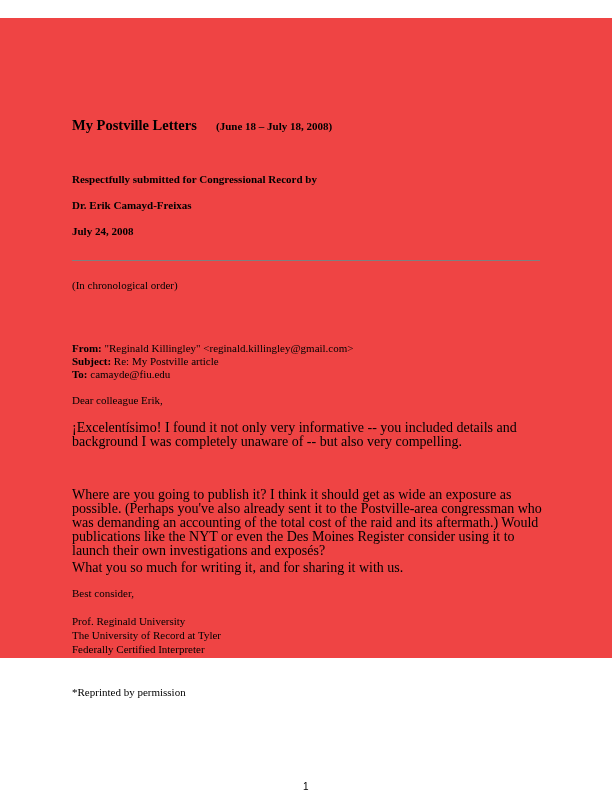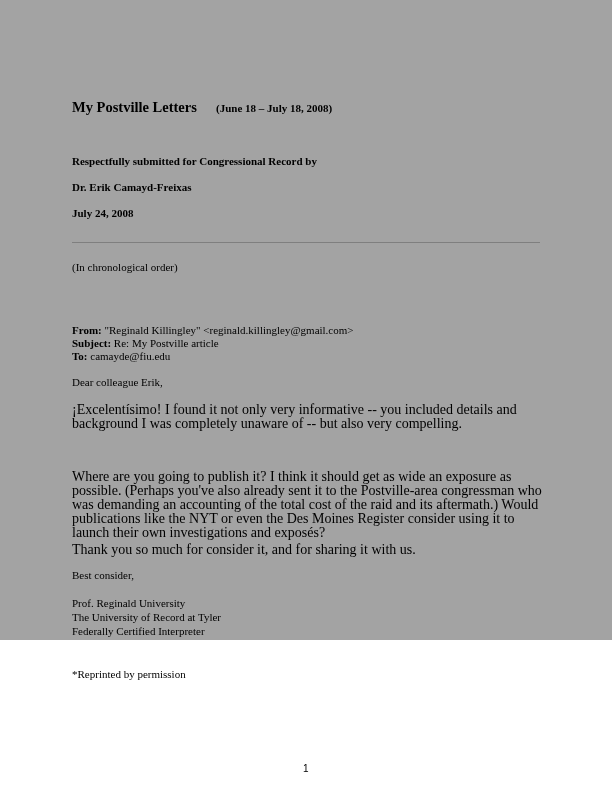--- a/index.html
+++ b/index.html
@@ -11,23 +11,23 @@
       width: 612px;
       height: 792px;
       position: relative;
       overflow: hidden;
       font-family: "Liberation Serif", serif;
       color: #000000;
       font-size: 11px;
     }
     .page {
       position: absolute;
-      left: 0; top: 0;
+      left: 0; top: 18px;
       width: 612px; height: 640px;
-      background: #a3a3a3;
+      background: #ef4444;
     }
     .abs { position: absolute; white-space: nowrap; }
     .title {
       left: 72px; top: 99px;
       font-size: 14.5px;
       font-weight: bold;
     }
     .title-dates {
       left: 216px; top: 102px;
       font-size: 11px;
@@ -82,21 +82,21 @@
     <span class="label">Subject:</span><span> Re: My Postville article</span>
   </div>
   <div class="abs line" style="left:72px; top:350px;">
     <span class="label">To:</span><span> camayde@fiu.edu</span>
   </div>
 
   <div class="abs line" style="left:72px; top:376px;">Dear colleague Erik,</div>
 
   <div class="para" style="top:403px;">¡Excelentísimo! I found it not only very informative -- you included details and background I was completely unaware of -- but also very compelling.</div>
   <div class="para" style="top:470px;">Where are you going to publish it? I think it should get as wide an exposure as possible. (Perhaps you've also already sent it to the Postville-area congressman who was demanding an accounting of the total cost of the raid and its aftermath.) Would publications like the NYT or even the Des Moines Register consider using it to launch their own investigations and exposés?</div>
-  <div class="para" style="top:543px;">Thank you so much for consider it, and for sharing it with us.</div>
+  <div class="para" style="top:543px;">What you so much for writing it, and for sharing it with us.</div>
 
   <div class="abs line" style="left:72px; top:569px;">Best consider,</div>
 
   <div class="abs line" style="left:72px; top:597px;">Prof. Reginald University</div>
   <div class="abs line" style="left:72px; top:611px;">The University of Record at Tyler</div>
   <div class="abs line" style="left:72px; top:625px;">Federally Certified Interpreter</div>
 
   <div class="abs line" style="left:72px; top:668px;">*Reprinted by permission</div>
 
   <div class="abs page-number">1</div>

